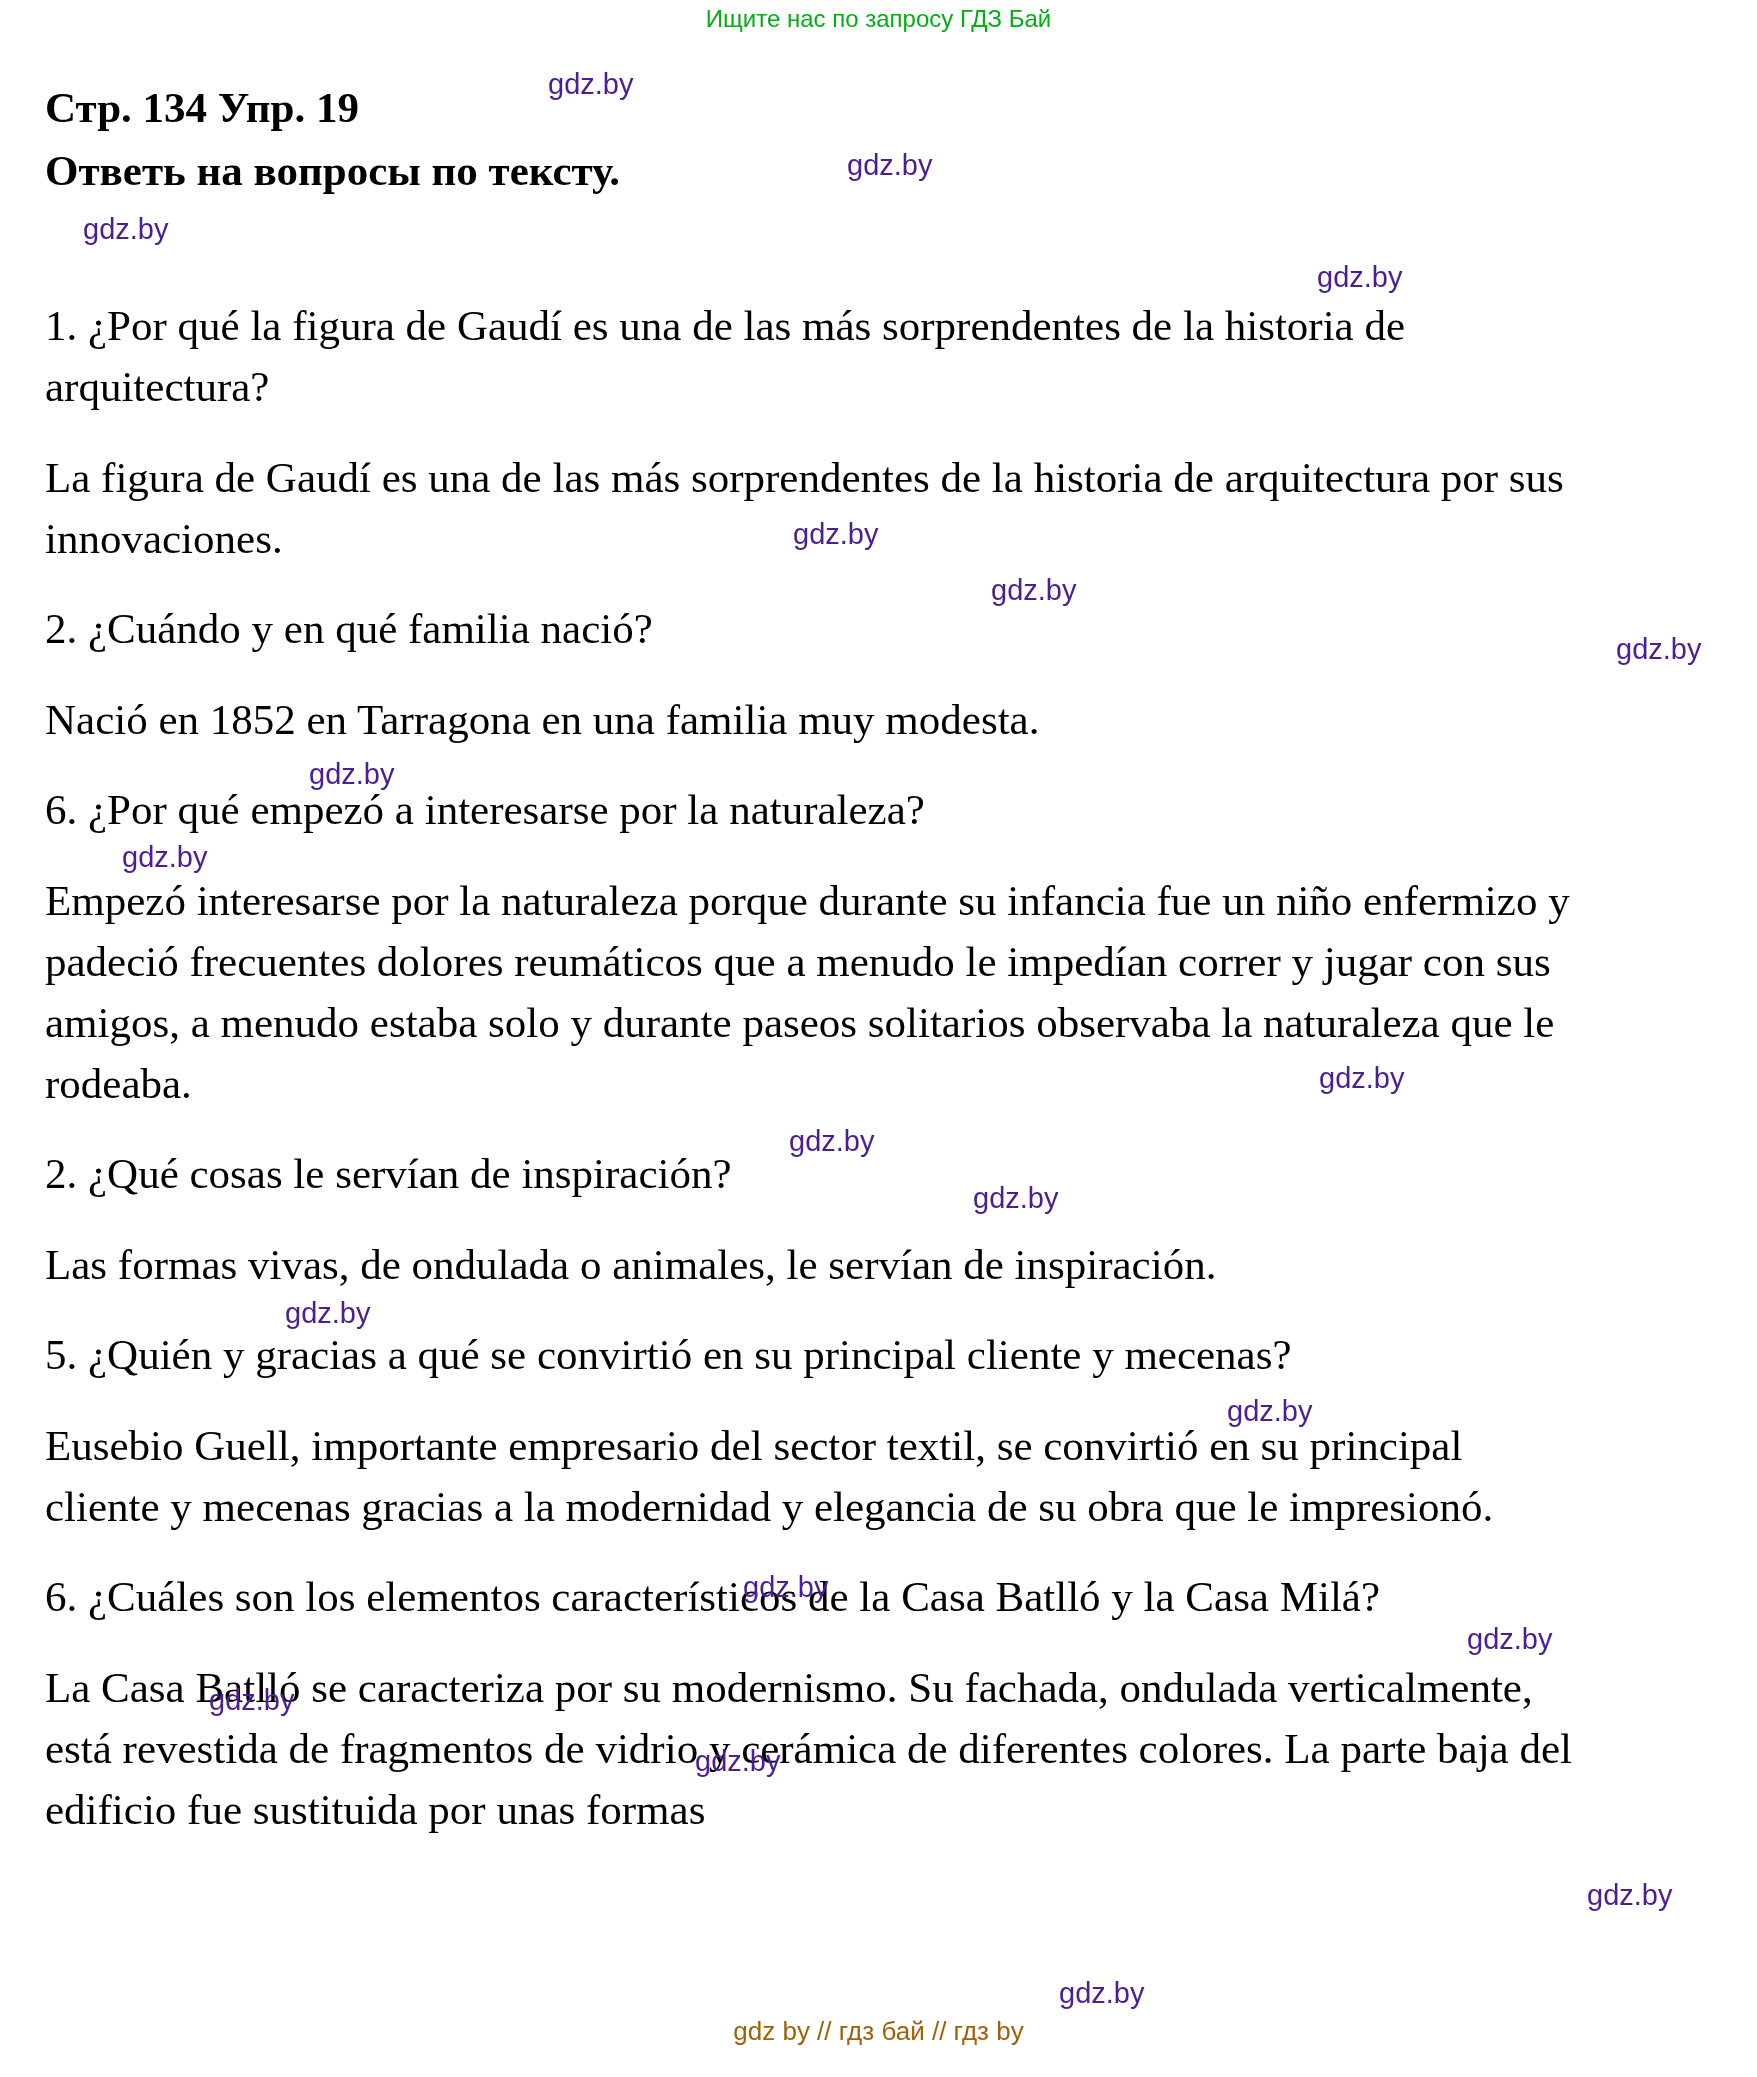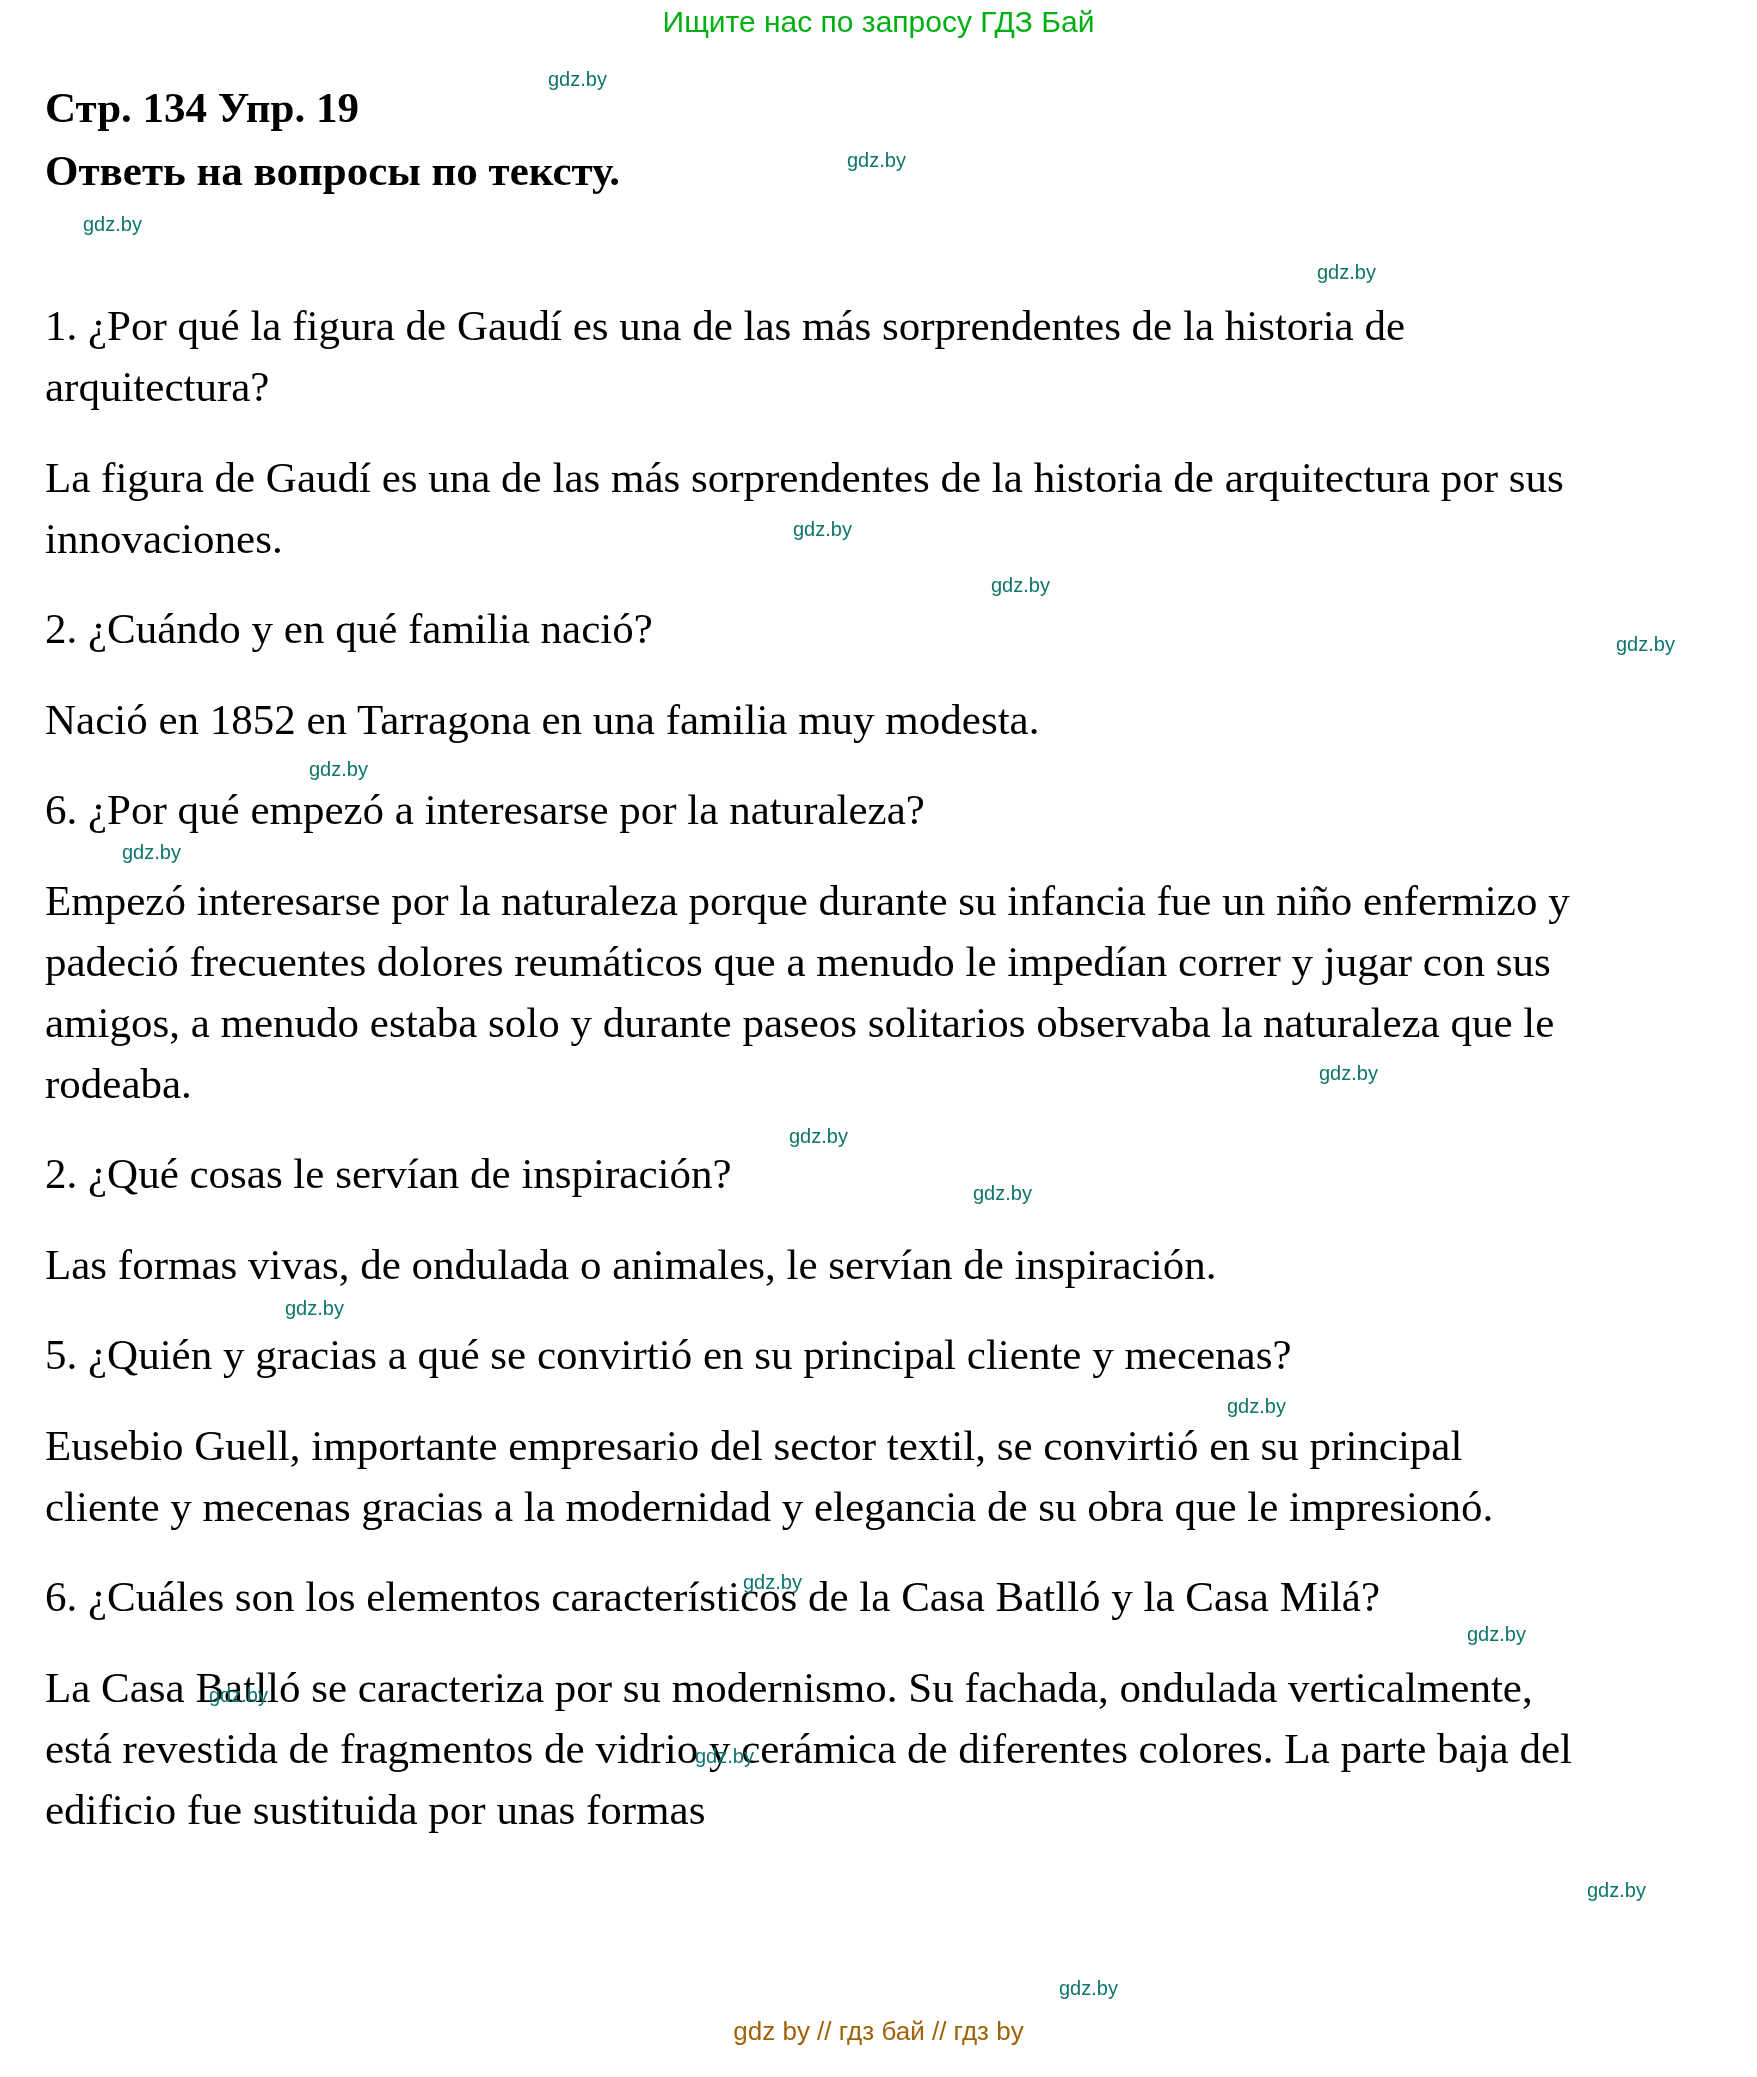--- a/index.html
+++ b/index.html
@@ -12,21 +12,21 @@
     overflow: hidden;
     margin: 0 auto;
   }
   .banner {
     position: absolute;
     top: 5.2px;
     left: 0;
     width: 100%;
     text-align: center;
     font-family: "Liberation Sans", sans-serif;
-    font-size: 30px;
+    font-size: 24px;
     color: #00b013;
   }
   .header {
     position: absolute;
     left: 45px;
     top: 76px;
   }
   .header .h-line {
     font-size: 43px;
     font-weight: bold;
@@ -41,22 +41,22 @@
   }
   .content p {
     margin: 0 0 29.5px 0;
     font-size: 43px;
     line-height: 61px;
     color: #000;
   }
   .wm {
     position: absolute;
     font-family: "Liberation Sans", sans-serif;
-    font-size: 20px;
-    color: #0f766e;
+    font-size: 29px;
+    color: #4c1d95;
     white-space: nowrap;
   }
   .footer {
     position: absolute;
     top: 2016px;
     left: 0;
     width: 100%;
     text-align: center;
     font-family: "Liberation Sans", sans-serif;
     font-size: 26px;

